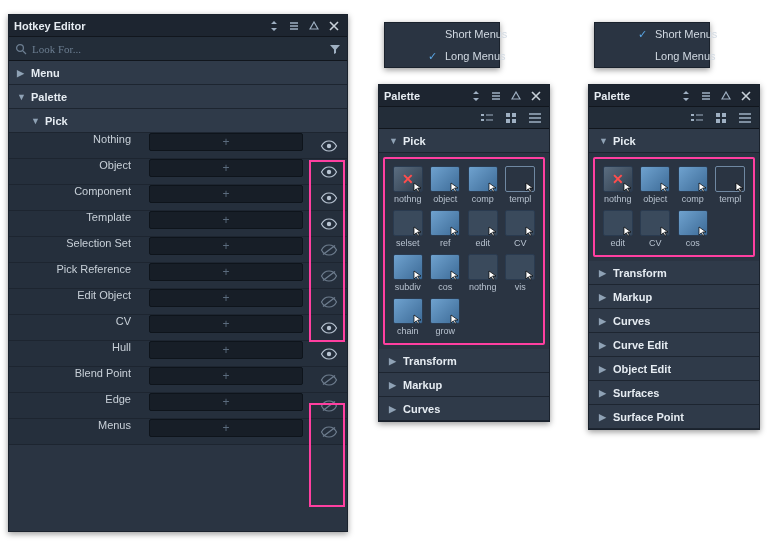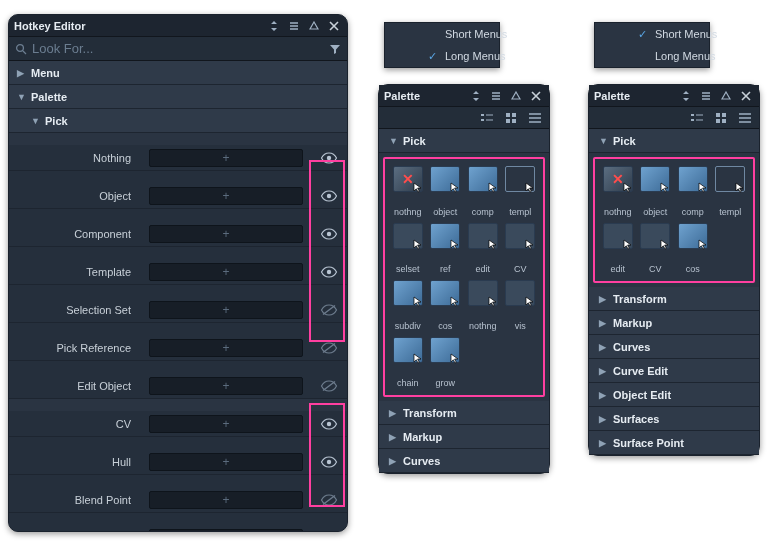--- a/index.html
+++ b/index.html
@@ -9,21 +9,21 @@
     font-size: 11px;
     color: #c8d0d8;
     width: 770px;
     height: 548px;
     position: relative;
   }
   .panel {
     position: absolute;
     background: #2a3442;
     border: 1px solid #1a222d;
-    border-radius: 10px;
+    border-radius: 0;
     box-shadow: 0 2px 6px rgba(0,0,0,0.4);
   }
 
   
   .titlebar {
     display: flex;
     align-items: center;
     background: #1d2530;
     border-bottom: 1px solid #11161d;
     height: 22px;
@@ -40,40 +40,39 @@
 
   
   .searchbar {
     display:flex;align-items:center;
     background:#232d39;height:24px;padding:0 6px;
     border-bottom:1px solid #11161d;
   }
   .searchbar .mag { color:#6b7d90; font-size:11px; margin-right:5px; }
   .searchbar input {
     flex:1;background:transparent;border:none;outline:none;
-    color:#c8d0d8;font-size:13px;
+    color:#c8d0d8;font-size:11px;font-family:Liberation Serif, serif;
   }
   .searchbar input::placeholder{color:#6b7d90;}
   .searchbar .filter { color:#9fb0c2;font-size:11px;cursor:pointer; }
 
   
   .section-row {
     display:flex;align-items:center;height:24px;padding:0 8px;
     background:#2f3a49;border-bottom:1px solid #1d2530;cursor:pointer;
     font-weight:600;color:#e6ecf2;
   }
   .section-row.sub { padding-left: 22px; background:#2f3a49; }
   .chev { width:10px; display:inline-block; color:#8fa2b5; margin-right:4px; font-size:9px;}
 
   
   .hk-rows { background:#252f3c; }
   .hk-row {
-    display:flex;align-items:center;height:26px;
+    display:flex;align-items:flex-start;height:26px;
     border-bottom:1px solid #1d2530;
-    margin-top:12px;
   }
   .hk-label {
     width: 132px; text-align:right; padding-right:10px;
     color:#c8d0d8; font-size:11px;
   }
   .hk-input {
     flex:1;height:18px;margin:0 8px;background:#171e27;
     border:1px solid #0e141b;border-radius:2px;
     display:flex;align-items:center;justify-content:center;
     color:#5b6b7d;font-size:12px;cursor:text;
@@ -135,21 +134,21 @@
     border:1px solid #2a3b50;
     display:flex;align-items:center;justify-content:center;
     position:relative;
   }
   .pal-item .thumb.red { background:linear-gradient(135deg,#5b6d80,#2f3d4d);}
   .pal-item .thumb.red::after {
     content:"✕";color:#ff4d4d;font-size:14px;font-weight:bold;
   }
   .pal-item .thumb.wire { background:#2a3442;border:1px solid #6f88a2;}
   .pal-item .thumb.flat { background:#3a4a5c; }
-  .pal-item .lbl { font-size:9px;color:#b7c2cf;margin-top:15px;white-space:nowrap;}
+  .pal-item .lbl { font-size:9px;color:#b7c2cf;margin-top:2px;white-space:nowrap;}
 
   .grid-highlight {
     border:2px solid #ff3fa0;border-radius:2px;
   }
 
   .pal-sections .section-row { font-size:11px; }
 
   
   svg { display:block; }
 </style>

